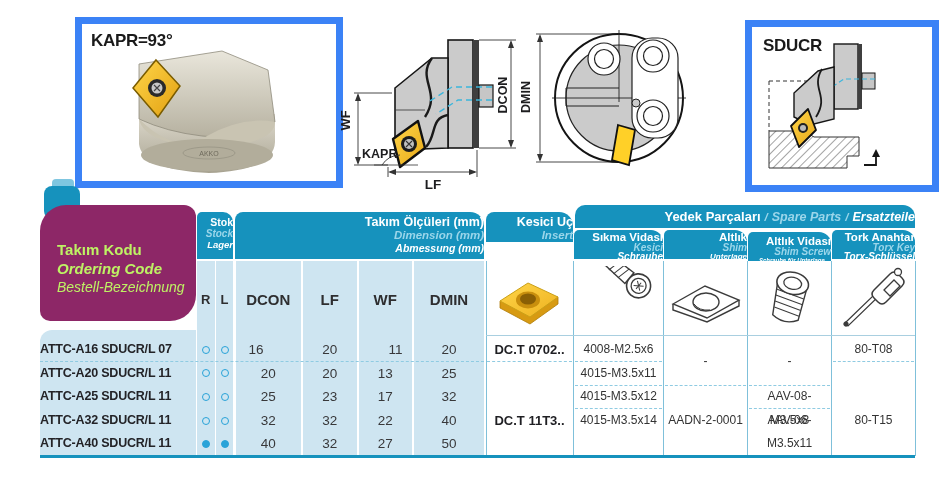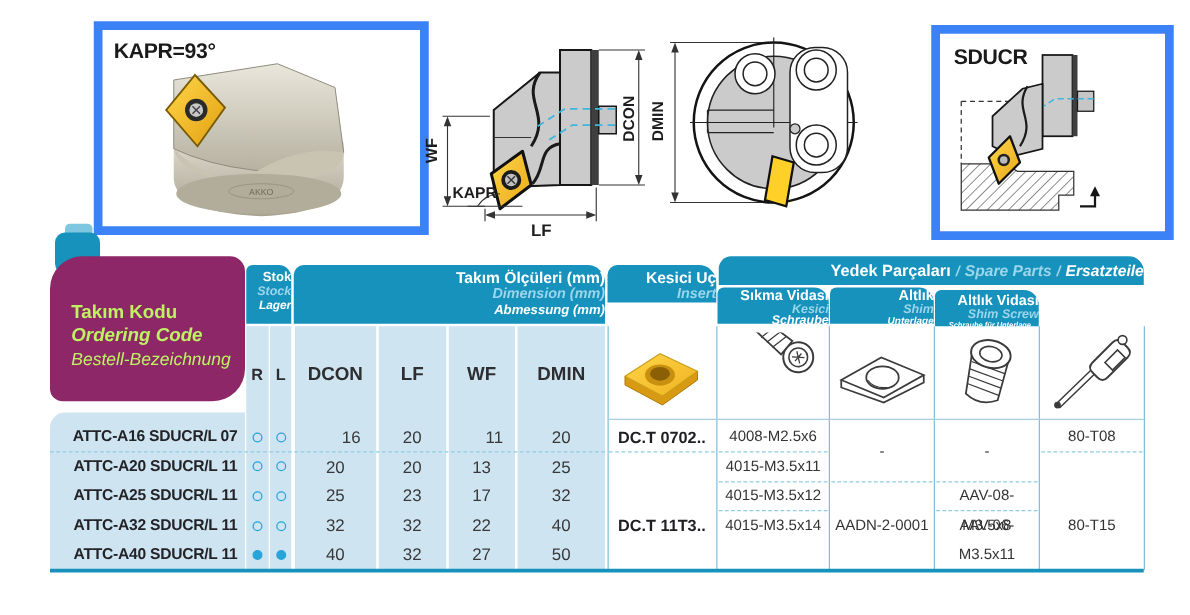--- a/index.html
+++ b/index.html
@@ -22,21 +22,21 @@
   .magenta-box .t2{position:absolute;left:17px;top:55px;font-weight:700;font-style:italic;font-size:15px;}
   .magenta-box .t3{position:absolute;left:17px;top:74px;font-style:italic;font-size:14px;}
   .lb-col{position:absolute;background:#cee5f1;}
   .col-head-txt{position:absolute;text-align:center;font-size:15px;font-weight:600;color:#2e2e30;}
   .vline{position:absolute;width:1px;background:#7fc0da;}
   .hline{position:absolute;height:1px;background:#a9cfe0;}
   .dash{position:absolute;border-top:1.5px dashed #8fcbe2;height:0;}
   .bottom-line{position:absolute;left:40px;top:455px;width:875px;height:3px;background:#1692bd;}
   .lrow-cell{position:absolute;height:23.6px;line-height:23.6px;text-align:center;
              font-size:13.5px;color:#38383a;}
-  .c-code{text-align:right;font-weight:700;font-size:12.5px;color:#232327;letter-spacing:-0.2px;}
+  .c-code{text-align:left;font-weight:700;font-size:12.5px;color:#232327;letter-spacing:-0.2px;}
   .stock-cell{display:flex;align-items:center;justify-content:center;}
   .stock-dot{width:8px;height:8px;border-radius:50%;border:1.5px solid #29a3d8;box-sizing:border-box;}
   .stock-dot.filled{background:#29a3d8;}
   .rv{position:absolute;height:23.6px;line-height:23.6px;text-align:center;font-size:12px;color:#333;}
   .rv.bold{font-weight:700;font-size:13px;color:#1f1f23;}
   .col-insert{left:486px;width:87px;}
   .col-screw{left:574px;width:89px;}
   .col-shim{left:664px;width:83px;}
   .col-shimscrew{left:748px;width:83px;}
   .col-torx{left:832px;width:83px;}
@@ -223,20 +223,25 @@
   <div class="band" style="left:664px;top:230px;width:83px;height:29px;border-radius:5px 12px 0 0;padding-top:1px;box-sizing:border-box;">
     <div class="h-tr" style="font-size:11.5px;line-height:12px;">Altlık</div>
     <div class="h-en" style="font-size:10px;line-height:9px;">Shim</div>
     <div class="h-de" style="font-size:8px;line-height:10px;">Unterlage</div>
   </div>
   <div class="band" style="left:748px;top:232px;width:83px;height:29px;border-radius:5px 12px 0 0;padding-top:3px;box-sizing:border-box;">
     <div class="h-tr" style="font-size:11.5px;line-height:12px;">Altlık Vidası</div>
     <div class="h-en" style="font-size:10px;line-height:9px;">Shim Screw</div>
     <div class="h-de" style="font-size:7px;line-height:10px;transform:scaleX(0.85);">Schraube für Unterlage</div>
   </div>
+  <div class="band" style="left:832px;top:230px;width:83px;height:29px;border-radius:5px 12px 0 0;padding-top:1px;box-sizing:border-box;">
+    <div class="h-tr" style="font-size:11.5px;line-height:12px;">Tork Anahtar</div>
+    <div class="h-en" style="font-size:10px;line-height:9px;">Torx Key</div>
+    <div class="h-de" style="font-size:10px;line-height:10px;">Torx-Schlüssel</div>
+  </div>
 
   <div class="lb-col" style="left:197px;top:261px;width:17.5px;height:195px;"></div>
   <div class="lb-col" style="left:216px;top:261px;width:17px;height:195px;"></div>
   <div class="lb-col" style="left:235.5px;top:261px;width:65.5px;height:195px;"></div>
   <div class="lb-col" style="left:303px;top:261px;width:53.5px;height:195px;"></div>
   <div class="lb-col" style="left:358.5px;top:261px;width:53.5px;height:195px;"></div>
   <div class="lb-col" style="left:414px;top:261px;width:70px;height:195px;"></div>
   <div class="lb-col" style="left:40px;top:330px;width:156px;height:126px;border-radius:12px 0 0 0;"></div>
 
   <span class="col-head-txt" style="left:197px;top:292px;width:17.5px;font-size:13px;">R</span>
@@ -302,21 +307,21 @@
   </svg>
 
   <div>
     <span class="lrow-cell c-code" style="left:40px;top:338px;width:150px;">ATTC-A16 SDUCR/L 07</span>
     <div class="lrow-cell stock-cell" style="left:197px;top:338px;width:17.5px;">
         <div class="stock-dot open"></div>
       </div>
     <div class="lrow-cell stock-cell" style="left:216px;top:338px;width:17px;">
         <div class="stock-dot open"></div>
       </div>
-    <span class="lrow-cell" style="left:247px;top:338px;width:68px;">16</span>
+    <span class="lrow-cell" style="left:222px;top:338px;width:68px;">16</span>
     <span class="lrow-cell" style="left:303px;top:338px;width:53.5px;">20</span>
     <span class="lrow-cell" style="left:358.5px;top:338px;width:74px;">11</span>
     <span class="lrow-cell" style="left:414px;top:338px;width:70px;">20</span>
   </div>
   <div>
     <span class="lrow-cell c-code" style="left:40px;top:361.6px;width:150px;">ATTC-A20 SDUCR/L 11</span>
     <div class="lrow-cell stock-cell" style="left:197px;top:361.6px;width:17.5px;">
         <div class="stock-dot open"></div>
       </div>
     <div class="lrow-cell stock-cell" style="left:216px;top:361.6px;width:17px;">

